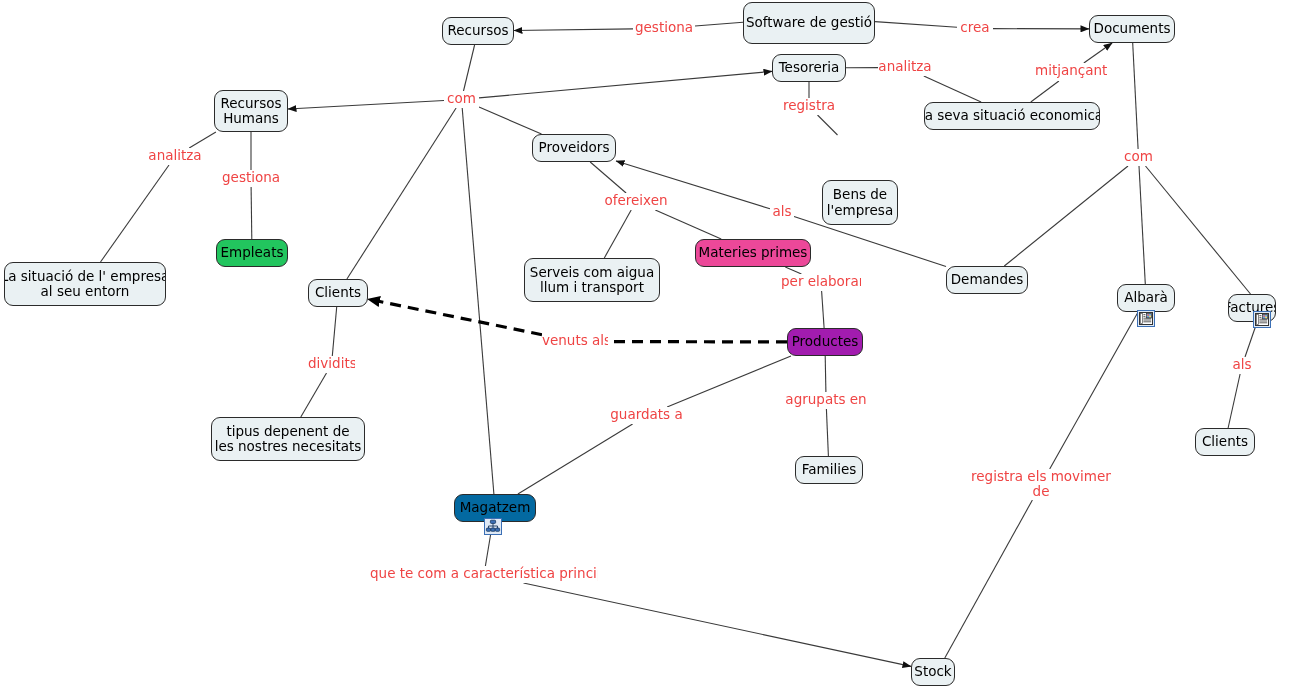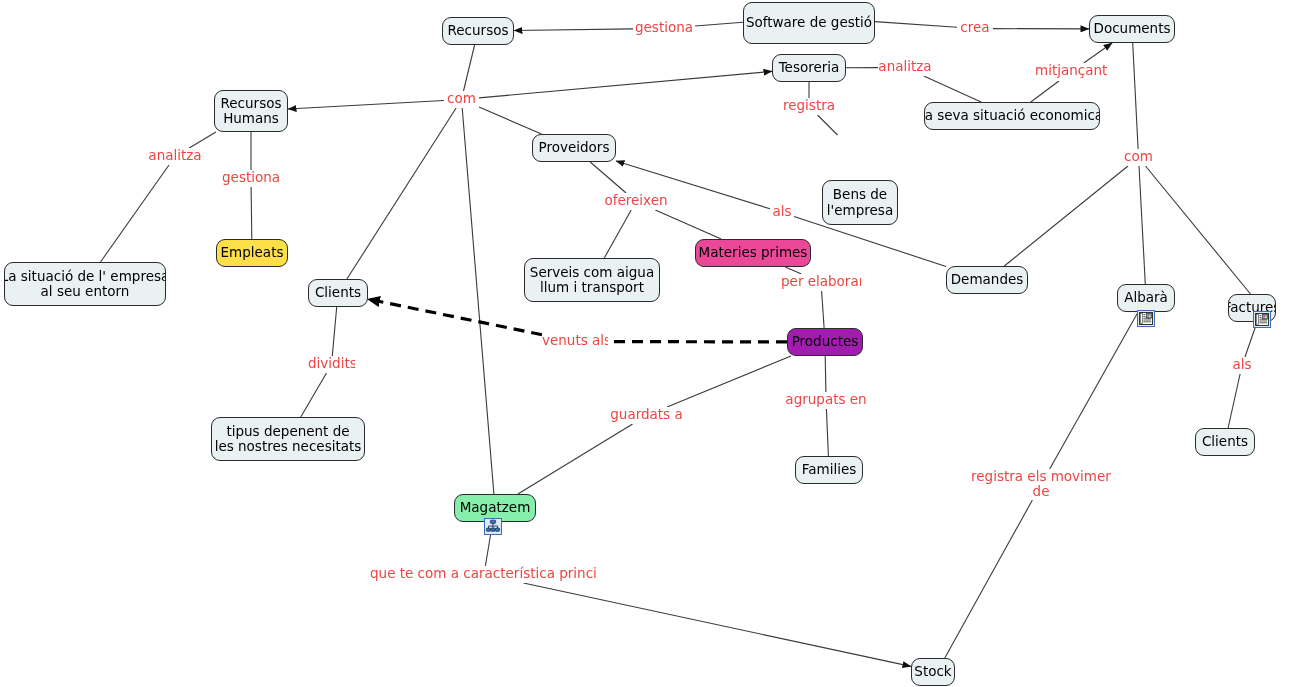--- a/index.html
+++ b/index.html
@@ -126,36 +126,36 @@
       <div class="node" style="left: 743px; top: 2px; width: 132px; height: 42px; background: rgb(234, 241, 243); border-color: rgb(43, 43, 43);">Software de gestió</div>
       <div class="node" style="left: 442px; top: 17px; width: 72px; height: 28px; background: rgb(234, 241, 243); border-color: rgb(43, 43, 43);">Recursos</div>
       <div class="node" style="left: 1089px; top: 15px; width: 86px; height: 28px; background: rgb(234, 241, 243); border-color: rgb(43, 43, 43);">Documents</div>
       <div class="node" style="left: 772px; top: 54px; width: 74px; height: 28px; background: rgb(234, 241, 243); border-color: rgb(43, 43, 43); text-align: right;">Tesoreria</div>
       <div class="node" style="left: 214px; top: 90px; width: 74px; height: 42px; background: rgb(234, 241, 243); border-color: rgb(43, 43, 43);">Recursos
 Humans</div>
       <div class="node" style="left: 924px; top: 102px; width: 176px; height: 28px; background: rgb(234, 241, 243); border-color: rgb(43, 43, 43);">la seva situació economica</div>
       <div class="node" style="left: 532px; top: 134px; width: 84px; height: 28px; background: rgb(234, 241, 243); border-color: rgb(43, 43, 43);">Proveidors</div>
       <div class="node" style="left: 822px; top: 135px; width: 76px; height: 45px; background: rgb(234, 241, 243); border-color: rgb(43, 43, 43); margin-top: 45px;">Bens de
 l'empresa</div>
-      <div class="node" style="left: 216px; top: 239px; width: 72px; height: 28px; background: #fde047; border-color: rgb(43, 43, 43);">Empleats</div>
+      <div class="node" style="left: 216px; top: 239px; width: 72px; height: 28px; background: #22c55e; border-color: rgb(43, 43, 43);">Empleats</div>
       <div class="node" style="left: 695px; top: 239px; width: 116px; height: 28px; background: #ec4899; border-color: rgb(43, 43, 43);">Materies primes</div>
       <div class="node" style="left: 524px; top: 258px; width: 136px; height: 44px; background: rgb(234, 241, 243); border-color: rgb(43, 43, 43);">Serveis com aigua
 llum i transport</div>
       <div class="node" style="left: 946px; top: 266px; width: 82px; height: 28px; background: rgb(234, 241, 243); border-color: rgb(43, 43, 43);">Demandes</div>
       <div class="node" style="left: 4px; top: 262px; width: 162px; height: 44px; background: rgb(234, 241, 243); border-color: rgb(43, 43, 43);">La situació de l' empresa
 al seu entorn</div>
       <div class="node" style="left: 308px; top: 279px; width: 60px; height: 28px; background: rgb(234, 241, 243); border-color: rgb(43, 43, 43);">Clients</div>
       <div class="node" style="left: 1117px; top: 284px; width: 58px; height: 28px; background: rgb(234, 241, 243); border-color: rgb(43, 43, 43);">Albarà</div>
       <div class="node" style="left: 1228px; top: 294px; width: 48px; height: 28px; background: rgb(234, 241, 243); border-color: rgb(43, 43, 43);">Factures</div>
       <div class="node" style="left: 787px; top: 328px; width: 76px; height: 28px; background: #a21caf; border-color: rgb(43, 43, 43);">Productes</div>
       <div class="node" style="left: 211px; top: 417px; width: 154px; height: 44px; background: rgb(234, 241, 243); border-color: rgb(43, 43, 43);">tipus depenent de
 les nostres necesitats</div>
       <div class="node" style="left: 795px; top: 456px; width: 68px; height: 28px; background: rgb(234, 241, 243); border-color: rgb(43, 43, 43);">Families</div>
       <div class="node" style="left: 1195px; top: 428px; width: 60px; height: 28px; background: rgb(234, 241, 243); border-color: rgb(43, 43, 43);">Clients</div>
-      <div class="node" style="left: 454px; top: 494px; width: 82px; height: 28px; background: #86efac; border-color: rgb(43, 43, 43);">Magatzem</div>
+      <div class="node" style="left: 454px; top: 494px; width: 82px; height: 28px; background: #0369a1; border-color: rgb(43, 43, 43);">Magatzem</div>
       <div class="node" style="left: 911px; top: 658px; width: 44px; height: 28px; background: rgb(234, 241, 243); border-color: rgb(43, 43, 43);">Stock</div>
     </div>
   <div id="label-layer">
       <div class="linklabel" style="left: 633px; top: 20px; width: 62px; height: 17px;">gestiona</div>
       <div class="linklabel" style="left: 957px; top: 20px; width: 36px; height: 17px;">crea</div>
       <div class="linklabel" style="left: 878px; top: 59px; width: 54px; height: 17px;">analitza</div>
       <div class="linklabel" style="left: 1035px; top: 63px; width: 72px; height: 18px;">mitjançant</div>
       <div class="linklabel" style="left: 444px; top: 91px; width: 35px; height: 17px;">com</div>
       <div class="linklabel" style="left: 782px; top: 98px; width: 54px; height: 17px;">registra</div>
       <div class="linklabel" style="left: 148px; top: 148px; width: 54px; height: 17px;">analitza</div>

